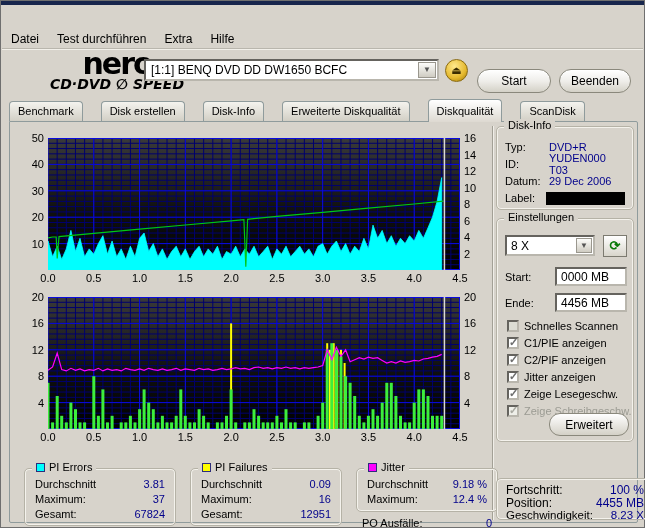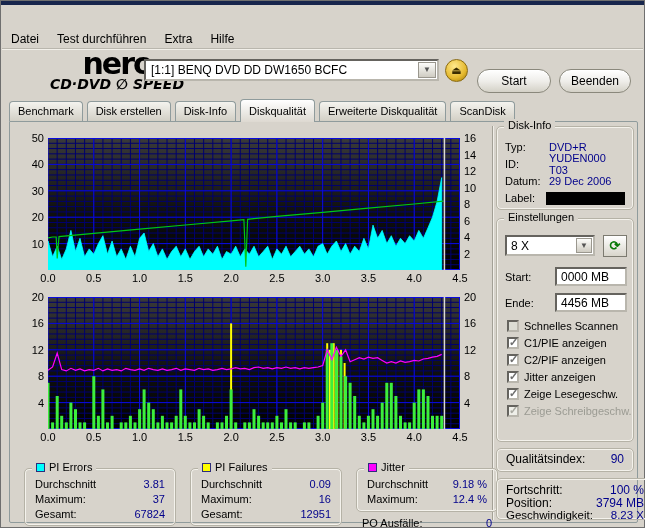--- a/index.html
+++ b/index.html
@@ -76,21 +76,21 @@
     position:absolute; top:8px; height:24px; border-radius:12px;
     border:1px solid #8a887c;
     background:linear-gradient(180deg,#ffffff 0%,#efeeea 50%,#d4d1c7 100%);
     font-size:12px; color:#000; text-align:center;
     box-shadow:inset 0 1px 0 #fff;
     display:flex; align-items:center; justify-content:center;margin-top:12px;
   }
   .start-btn { left:475px; width:74px; }
   .exit-btn { left:557px; width:72px; }
   
-  .tabs { position:absolute; left:8px; top:98px; height:22px; display:flex; gap:4px; }
+  .tabs { position:absolute; left:8px; top:98px; height:22px; display:flex; gap:18px; }
   .tab {
     border:1px solid #8f9b9c; border-bottom:none; border-radius:4px 4px 0 0;
     background:linear-gradient(180deg,#f4f3ee,#d2cfc5);
     padding:3px 8px 2px 8px; font-size:11px; height:20px; margin-top:2px;
   }
   .tab.active {
     background:linear-gradient(180deg,#ffffff,#ddd9d1);
     height:23px; margin-top:0; padding-top:5px; position:relative; z-index:3;
   }
   
@@ -190,22 +190,22 @@
     </div>
     <div class="eject-btn">⏏</div>
     <div class="pill-btn start-btn">Start</div>
     <div class="pill-btn exit-btn">Beenden</div>
   </div>
 
   <div class="tabs">
     <div class="tab">Benchmark</div>
     <div class="tab">Disk erstellen</div>
     <div class="tab">Disk-Info</div>
+    <div class="tab">Erweiterte Diskqualität</div>
     <div class="tab active">Diskqualität</div>
-    <div class="tab">Erweiterte Diskqualität</div>
     <div class="tab">ScanDisk</div>
   </div>
 
   <div class="panel">
     <div class="vgroove"></div>
 
     <div class="chart-wrap c1">
       <div class="ylabels left" id="c1-yl">
           <div class="yl" style="top: 99.6px;">10</div>
           <div class="yl" style="top: 73.2px;">20</div>
@@ -670,38 +670,33 @@
             <span class="chk">✓</span>
           </span>
         <span class="cb-lab">Zeige Lesegeschw.</span>
       </div>
       <div class="cb-row gray" style="top:185px">
         <span class="cb dim">
             <span class="chk" style="color:#a9a9a1">✓</span>
           </span>
         <span class="cb-lab">Zeige Schreibgeschw.</span>
       </div>
+      <div class="adv-btn">Erweitert</div>
     </div>
 
-    <div class="gbox" style="left:486px; top:326px; width:138px; height:24px;">
-      <div class="q-row">
-        <span class="lab">Qualitätsindex:</span>
-        <span class="val">90</span>
-      </div>
-    </div>
 
     <div class="gbox" style="left:486px; top:356px; width:158px; height:42px; height:42px;">
       <div class="p-row" style="top:-8px; position:relative; top:0;"></div>
       <div class="p-row" style="top:4px">
           <span class="lab">Fortschritt:</span>
           <span class="val">100 %</span>
         </div>
       <div class="p-row" style="top:17px">
           <span class="lab">Position:</span>
-          <span class="val">3794 MB</span>
+          <span class="val">4455 MB</span>
         </div>
       <div class="p-row" style="top:30px; font-size:11.5px;">
           <span class="lab">Geschwindigkeit:</span>
           <span class="val">8.23 X</span>
         </div>
     </div>
   </div>
 </div>
 
 </body></html>

